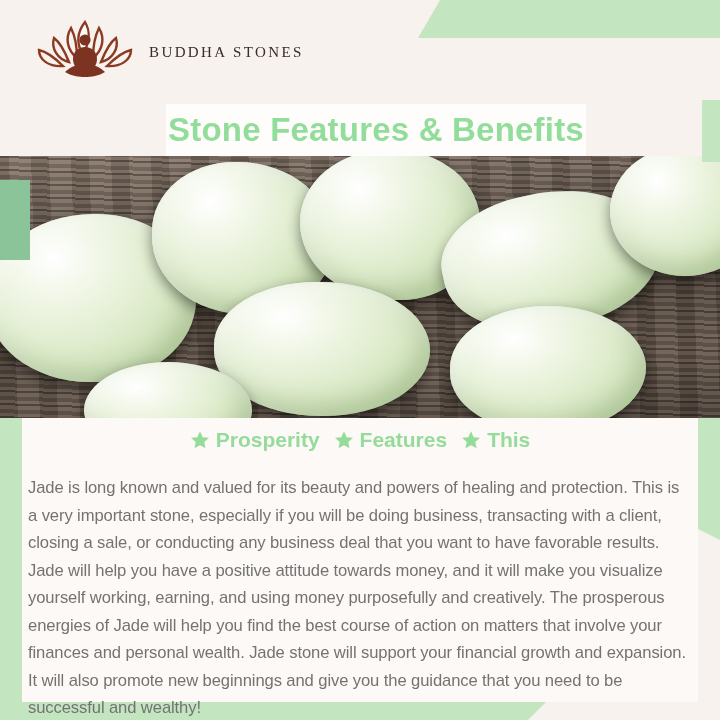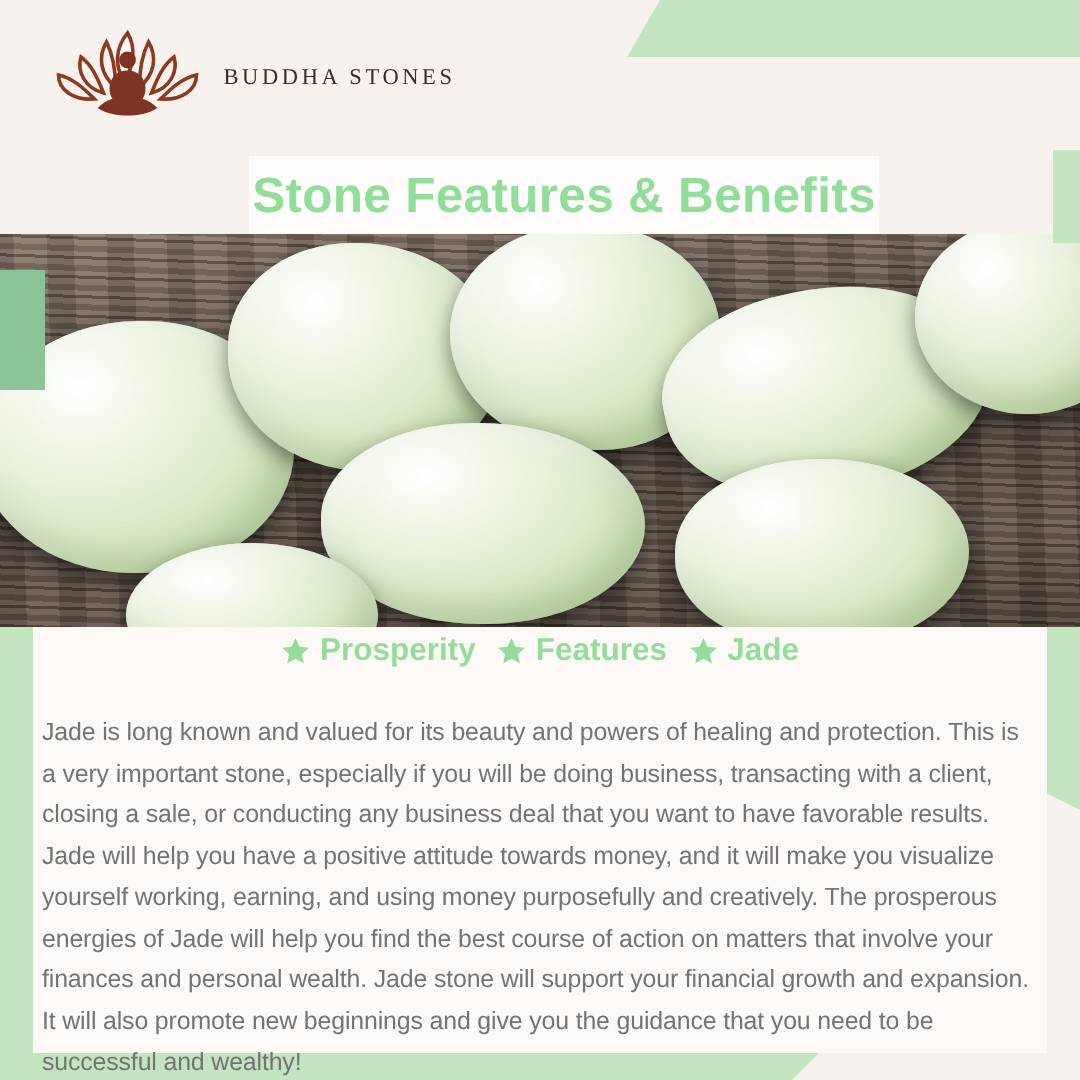--- a/index.html
+++ b/index.html
@@ -148,21 +148,21 @@
 
   
   .panel{
     position:absolute;left:22px;top:418px;
     width:676px;height:284px;
     background:#fdf9f6;
     z-index:3;
     padding:0;
   }
   .benefits{
-    display:flex;align-items:flex-start;justify-content:center;
+    display:flex;align-items:center;justify-content:center;
     gap:14px;
     height:36px;
     padding-top:4px;
   }
   .benefit{
     display:flex;align-items:center;gap:6px;
     font-size:21px;font-weight:700;color:#95dc9c;
     font-stretch:condensed;
   }
   .star{
@@ -243,19 +243,19 @@
       <span class="benefit">
         <svg class="star" viewBox="0 0 24 24" aria-hidden="true">
           <polygon points="12,1.5 15.2,8.6 22.8,9.4 17.1,14.5 18.7,22 12,18.2 5.3,22 6.9,14.5 1.2,9.4 8.8,8.6" fill="#95dc9c"></polygon>
         </svg>
         <span>Features</span>
       </span>
       <span class="benefit">
         <svg class="star" viewBox="0 0 24 24" aria-hidden="true">
           <polygon points="12,1.5 15.2,8.6 22.8,9.4 17.1,14.5 18.7,22 12,18.2 5.3,22 6.9,14.5 1.2,9.4 8.8,8.6" fill="#95dc9c"></polygon>
         </svg>
-        <span>Jade</span>
+        <span>This</span>
       </span>
     </div>
     <div class="body-text">Jade is long known and valued for its beauty and powers of healing and protection. This is a very important stone, especially if you will be doing business, transacting with a client, closing a sale, or conducting any business deal that you want to have favorable results. Jade will help you have a positive attitude towards money, and it will make you visualize yourself working, earning, and using money purposefully and creatively. The prosperous energies of Jade will help you find the best course of action on matters that involve your finances and personal wealth. Jade stone will support your financial growth and expansion. It will also promote new beginnings and give you the guidance that you need to be successful and wealthy!</div>
   </div>
 
 </div>
 
 </body></html>

